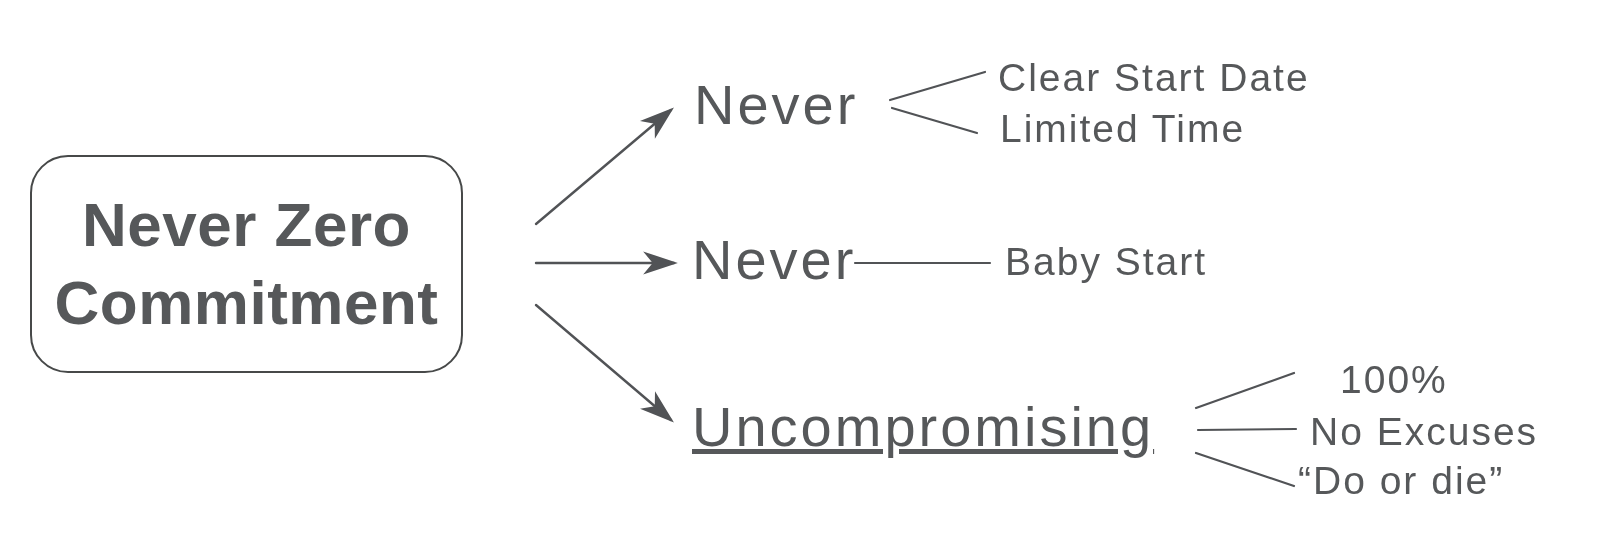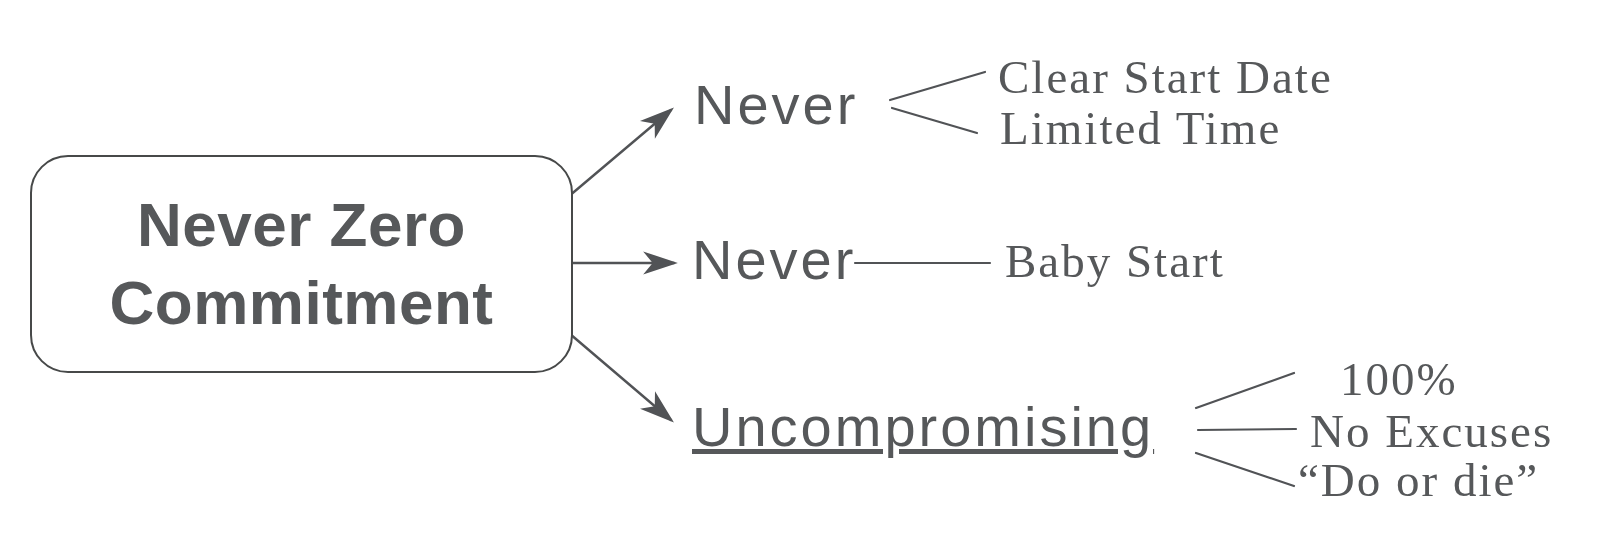--- a/index.html
+++ b/index.html
@@ -15,37 +15,37 @@
     background:var(--background);
     overflow:hidden;
     font-family:"Liberation Sans","DejaVu Sans",sans-serif;
     color:var(--text);
   }
   .connector-layer{position:absolute;left:0;top:0;width:1600px;height:542px;}
   .connector{stroke:var(--line);stroke-width:2.4;fill:none;stroke-linecap:round;}
   .connector.thin{stroke-width:2.2;}
   .arrowhead{fill:var(--line);}
   .root-node{
-    position:absolute;left:30px;top:155px;width:543px;height:218px;
+    position:absolute;left:30px;top:155px;width:433px;height:218px;
     border:2.5px solid var(--box-border);
     border-radius:38px;
     background:var(--background);
     display:flex;flex-direction:column;align-items:center;justify-content:center;
     box-sizing:border-box;
   }
   .root-line{
     font-size:62px;font-weight:bold;line-height:1.26;
     letter-spacing:0.5px;white-space:nowrap;
   }
   .label{
     position:absolute;transform:translateY(-50%);
     white-space:nowrap;line-height:1;
   }
   .branch-label{font-size:56px;letter-spacing:3px;}
-  .sub-label{font-size:47px;letter-spacing:2px;font-family:Liberation Serif, serif;}
+  .sub-label{font-size:39px;letter-spacing:2px;}
   #lbl-timely{left:694px;top:105px;}
   #lbl-small{left:692px;top:260px;}
   #lbl-uncompromising{left:692px;top:427px;text-decoration:underline;}
   #lbl-clear-start-date{left:998px;top:77px;}
   #lbl-limited-time{left:1000px;top:128px;}
   #lbl-baby-steps{left:1005px;top:261px;}
   #lbl-100{left:1310px;top:379px;margin-left:30px;}
   #lbl-no-excuses{left:1310px;top:431px;}
   #lbl-do-or-die{left:1298px;top:480px;}
 </style>

